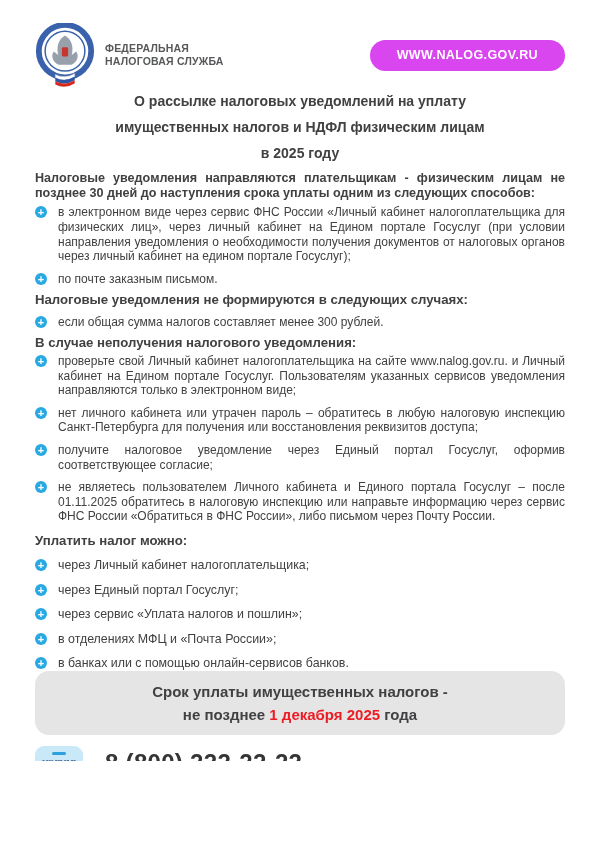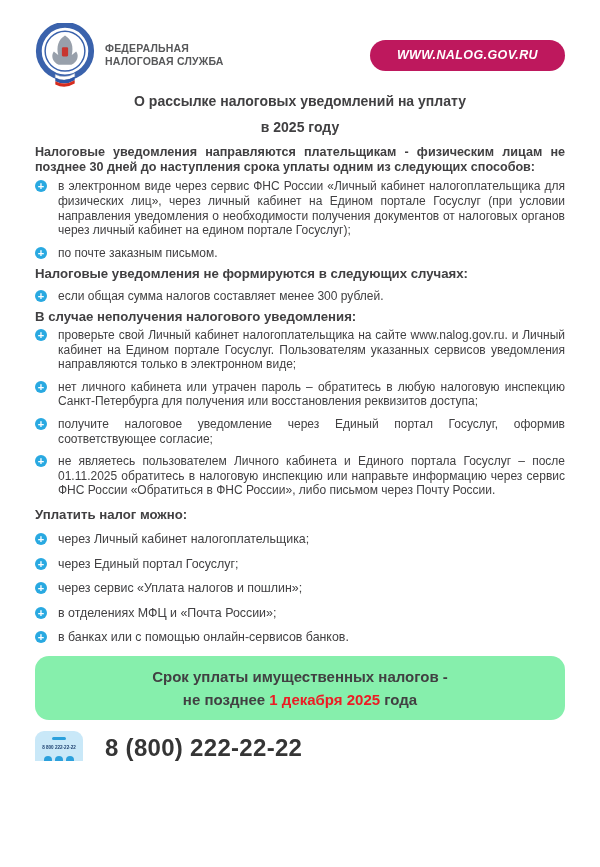--- a/index.html
+++ b/index.html
@@ -6,23 +6,23 @@
   body{background:#fff;font-family:"Liberation Sans","DejaVu Sans",sans-serif;}
   .page{width:600px;height:761px;background:#fff;box-sizing:border-box;
         padding:26px 35px 8px 35px;overflow:hidden;color:#414042;}
 
   
   .hdr{display:flex;align-items:center;justify-content:space-between;height:58px;}
   .hdr-left{display:flex;align-items:center;gap:10px;}
   .emblem{width:60px;height:64px;flex-shrink:0;}
   .org{font-size:10.5px;font-weight:bold;color:#57585a;line-height:1.25;
        letter-spacing:0.2px;text-transform:uppercase;}
-  .site-pill{background:#be185d;color:#fff;font-weight:bold;font-size:12.5px;
+  .site-pill{background:#d946ef;color:#fff;font-weight:bold;font-size:12.5px;
        letter-spacing:0.4px;border:none;border-radius:16px;height:31px;
-       padding:0 27px;display:flex;align-items:center;cursor:pointer;font-style:italic;}
+       padding:0 27px;display:flex;align-items:center;cursor:pointer;}
 
   
   .title{margin-top:4px;text-align:center;font-weight:bold;font-size:14px;
          line-height:26px;color:#414042;}
 
   
   .intro{margin-top:5px;font-weight:bold;font-size:12.6px;line-height:15.2px;
          text-align:justify;}
 
   
@@ -34,21 +34,21 @@
   .plus{width:12px;height:12px;border-radius:50%;background:#29A9E1;flex-shrink:0;
         margin:1px 11px 0 0;position:relative;}
   .plus::before{content:"+";position:absolute;left:0;top:0;width:12px;height:12px;
         color:#fff;font-size:11px;font-weight:bold;line-height:12px;text-align:center;}
   .btxt{flex:1;font-size:12px;line-height:14.6px;text-align:justify;}
   .pay .bullet{margin-top:10px;}
   .pay .bullet:first-of-type{margin-top:7px;}
   .pay .btxt{font-size:12.4px;}
 
   
-  .banner{margin-top:11px;background:#86efac;border-radius:14px;padding:9px 16px;
+  .banner{background:#e5e5e5;border-radius:14px;padding:9px 16px;
           text-align:center;font-weight:bold;font-size:15px;line-height:1.55;}
   .banner .red{color:#EC1C24;}
 
   
   .footer{margin-top:11px;display:flex;align-items:flex-start;gap:22px;}
   .phone-icon{width:48px;height:68px;background:#C9E8F8;border-radius:9px;
           flex-shrink:0;display:flex;flex-direction:column;align-items:center;}
   .ph-speaker{width:14px;height:3px;border-radius:2px;background:#2BA0DC;margin-top:6px;}
   .ph-label{font-size:4.6px;font-weight:bold;color:#1C3F6E;margin-top:5px;white-space:nowrap;}
   .ph-grid{display:grid;grid-template-columns:repeat(3,8px);gap:3px;margin-top:6px;}
@@ -76,20 +76,21 @@
       <div class="org">
         <div>ФЕДЕРАЛЬНАЯ</div>
         <div>НАЛОГОВАЯ СЛУЖБА</div>
       </div>
     </div>
     <button class="site-pill">WWW.NALOG.GOV.RU</button>
   </div>
 
   <div class="title">
     <div>О рассылке налоговых уведомлений на уплату</div>
+    <div>имущественных налогов и НДФЛ физическим лицам</div>
     <div>в 2025 году</div>
   </div>
 
   <p class="intro" style="margin:5px 0 0 0;">Налоговые уведомления направляются плательщикам - физическим лицам не позднее 30 дней до наступления срока уплаты одним из следующих способов:</p>
 
   <div>
     <div class="bullet tight">
       <span class="plus"></span>
       <span class="btxt">в электронном виде через сервис ФНС России «Личный кабинет налогоплательщика для физических лиц», через личный кабинет на Едином портале Госуслуг (при условии направления уведомления о необходимости получения документов от налоговых органов через личный кабинет на едином портале Госуслуг);</span>
     </div>

